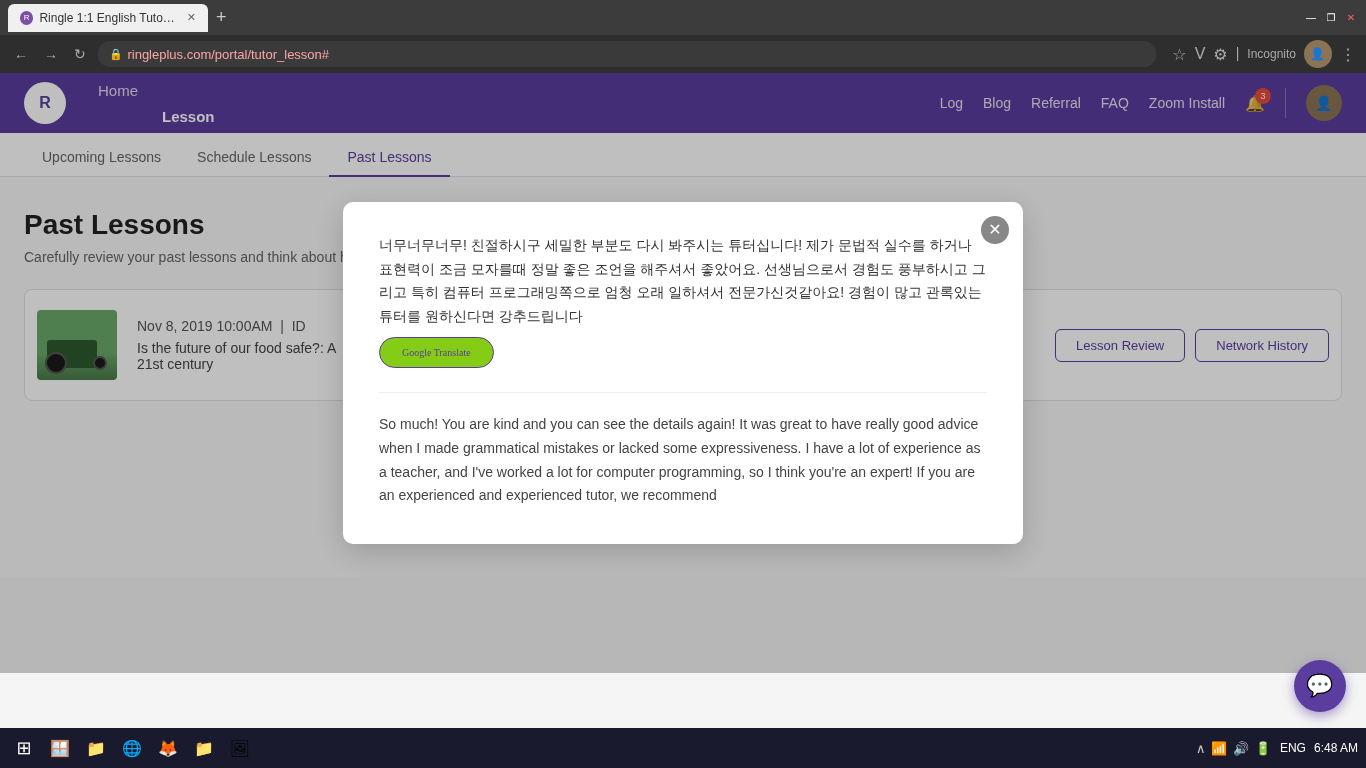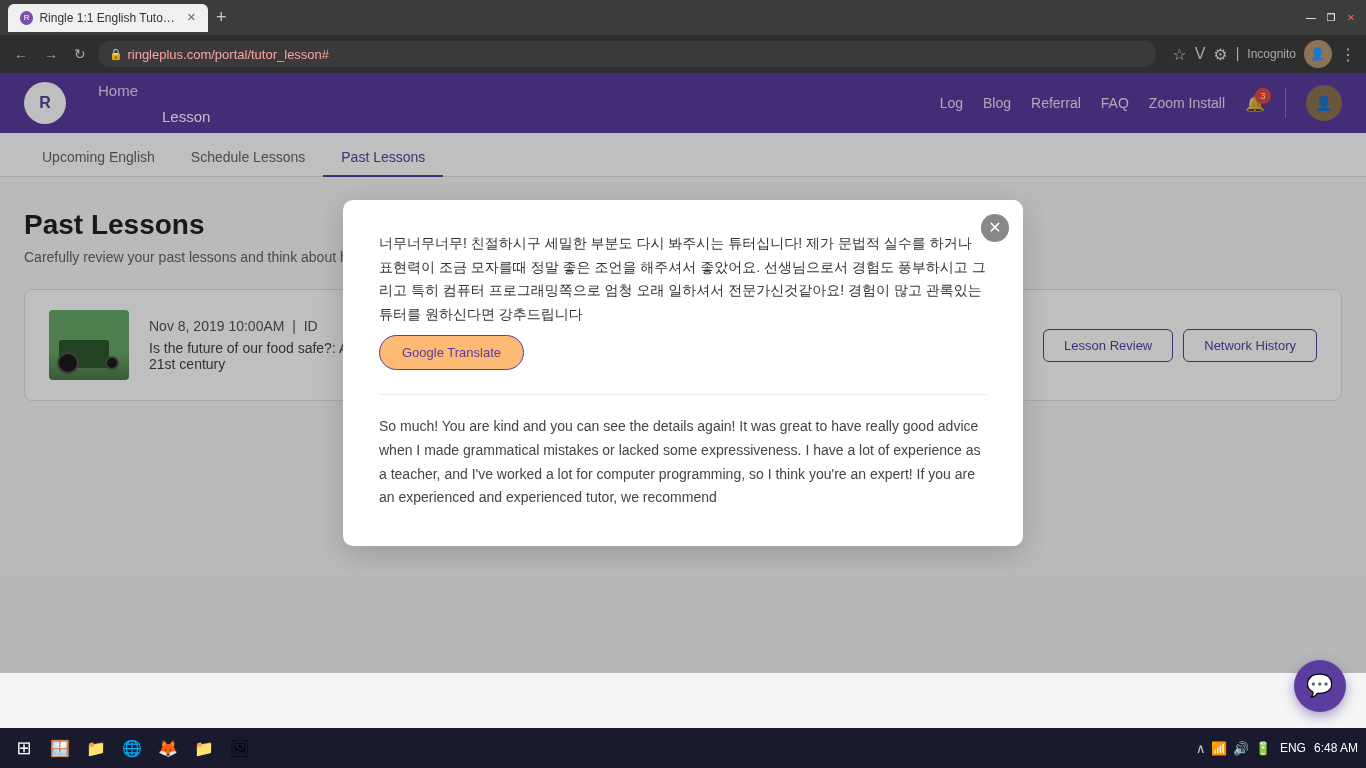--- a/index.html
+++ b/index.html
@@ -105,21 +105,21 @@
       color: #5a3d9e; font-weight: bold; font-size: 16px;
       margin-right: 32px;
     }
     .nav-links { display: flex; gap: 24px; }
     .nav-link {
       color: rgba(255,255,255,0.8);
       font-size: 15px;
       cursor: pointer;
       text-decoration: none;
     }
-    .nav-link.active { color: white; font-weight: normal; margin-top: 26px; }
+    .nav-link.active { color: white; font-weight: bold; margin-top: 26px; }
     .header-right {
       margin-left: auto;
       display: flex; align-items: center; gap: 20px;
     }
     .header-nav-link { color: rgba(255,255,255,0.85); font-size: 14px; cursor: pointer; }
     .notification-bell {
       position: relative;
       color: rgba(255,255,255,0.85);
       font-size: 16px;
     }
@@ -181,21 +181,21 @@
       font-size: 14px;
       color: #666;
       margin-bottom: 24px;
     }
 
     
     .lesson-card {
       background: white;
       border: 1px solid #e0e0e0;
       border-radius: 8px;
-      padding: 20px 24px;
+      padding: 20px 12px;
       display: flex;
       align-items: center;
       gap: 20px;
     }
     .lesson-info { flex: 1; }
     .lesson-meta { font-size: 14px; color: #555; margin-bottom: 6px; }
     .lesson-title { font-size: 14px; color: #444; }
     .lesson-actions { display: flex; gap: 10px; }
     .lesson-btn {
       border: 1.5px solid #5a3d9e;
@@ -237,27 +237,28 @@
       color: white; font-size: 16px; cursor: pointer;
     }
     .modal-korean-text {
       font-size: 14px;
       color: #333;
       line-height: 1.7;
       margin-bottom: 8px;
     }
     .google-translate-btn {
       border: 1.5px solid #5a3d9e;
-      background: #fdba74;
+      background: #84cc16;
       color: #5a3d9e;
       padding: 9px 22px;
       border-radius: 20px;
-      font-size: 13px;
+      font-size: 10px;
       cursor: pointer;
       margin-bottom: 24px;
+      font-family: Liberation Serif, serif;
     }
     .modal-divider {
       border: none;
       border-top: 1px solid #eee;
       margin: 0 0 20px 0;
     }
     .modal-english-text {
       font-size: 14px;
       color: #444;
       line-height: 1.7;
@@ -398,21 +399,21 @@
     <div class="notification-bell">
       🔔
       <div class="notif-badge">3</div>
     </div>
     <div class="divider-v"></div>
     <div class="user-avatar">👤</div>
   </div>
 </div>
 
 <div class="sub-nav">
-  <div class="sub-nav-item">Upcoming English</div>
+  <div class="sub-nav-item">Upcoming Lessons</div>
   <div class="sub-nav-item">Schedule Lessons</div>
   <div class="sub-nav-item active">Past Lessons</div>
 </div>
 
 <div class="page-content">
   <h1 class="page-title">Past Lessons</h1>
   <p class="page-subtitle">Carefully review your past lessons and think about how you can provide better lessons for your students next time</p>
 
   <div class="lesson-card">
     <div class="tractor-thumb">

